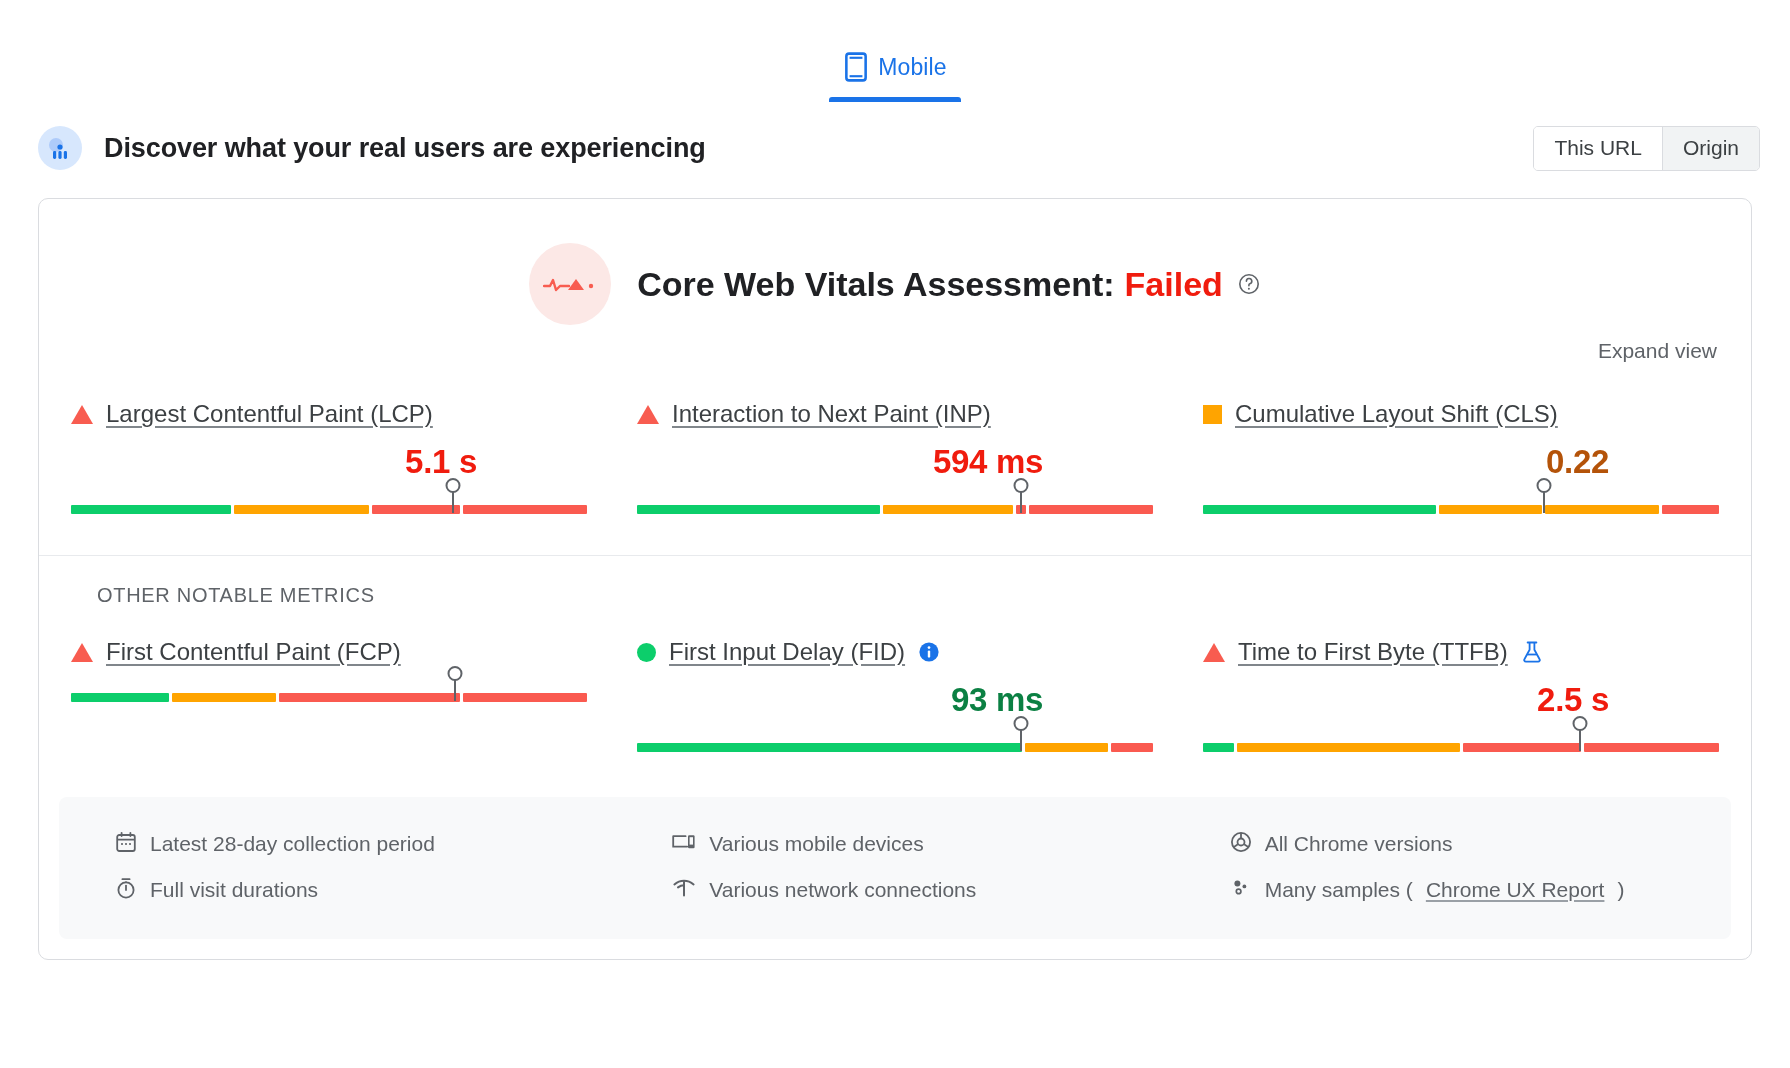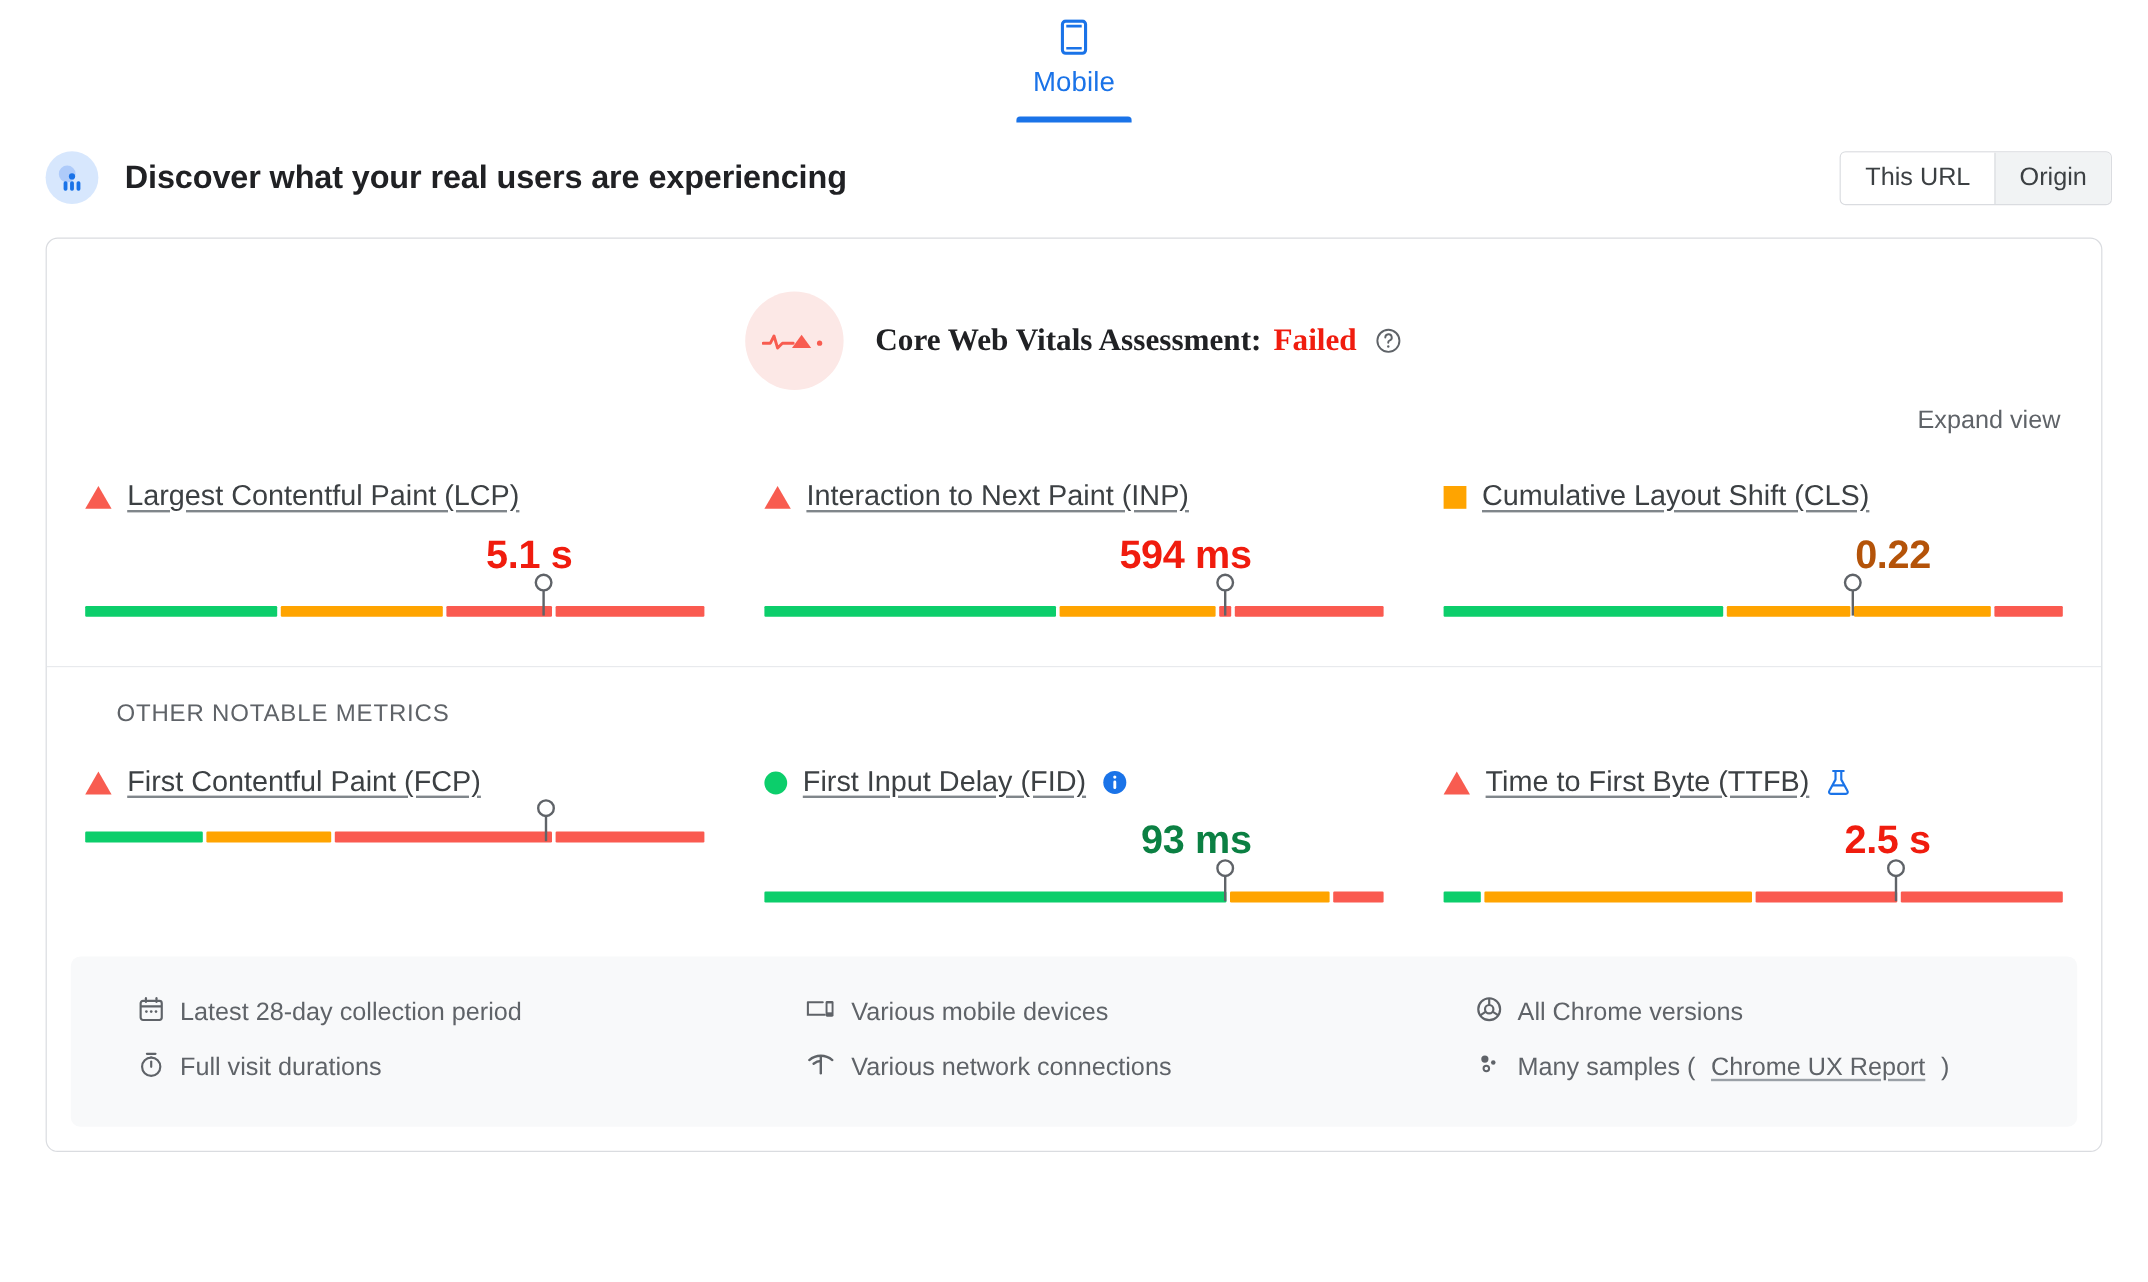--- a/index.html
+++ b/index.html
@@ -24,21 +24,20 @@
   .device-tab {
     display: flex;
     align-items: center;
     gap: 9px;
     padding: 10px 22px 20px 22px;
     font-size: 23px;
     letter-spacing: .1px;
     color: #5f6368;
     cursor: pointer;
     position: relative;
-    flex-direction: column;
   }
   .device-tab.active { color: #1a73e8; }
   .device-tab.active::after {
     content: "";
     position: absolute;
     left: 8px; right: 8px; bottom: 0;
     height: 5px;
     border-radius: 3px 3px 0 0;
     background: #1a73e8;
   }
@@ -104,27 +103,26 @@
   }
   .cwv-badge {
     width: 82px; height: 82px;
     border-radius: 50%;
     background: #fce8e6;
     display: flex; align-items: center; justify-content: center;
     margin-right: 26px;
     flex: none;
   }
   .cwv-text {
-    font-size: 26px;
+    font-size: 34px;
     font-weight: bold;
     color: #202124;
     display: flex;
     align-items: center;
     gap: 10px;
-    font-family: Liberation Serif, serif;
   }
   .cwv-status { color: #f01c0e; }
   .help-icon { margin-left: 4px; cursor: pointer; display:flex; }
 
   .expand-row {
     display: flex;
     justify-content: flex-end;
     padding: 6px 34px 0 0;
   }
   .expand-link {

